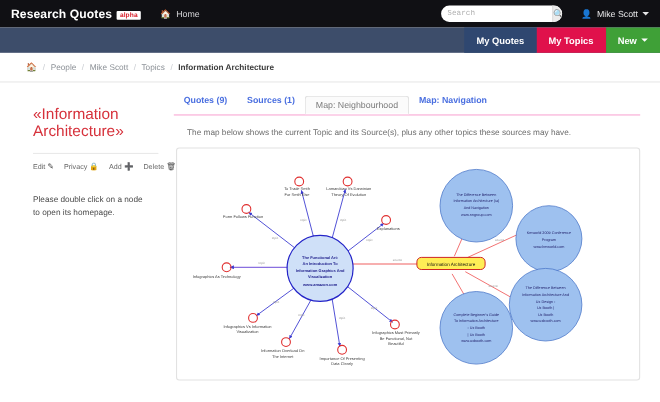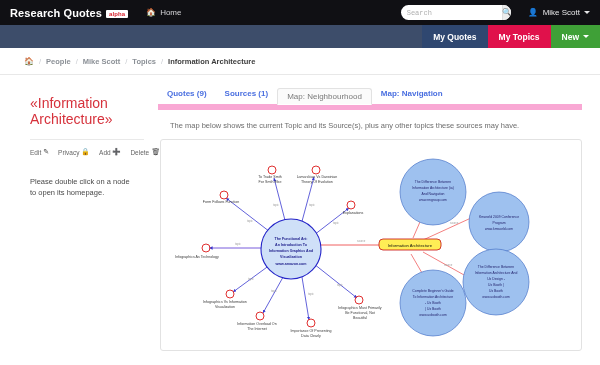--- a/index.html
+++ b/index.html
@@ -55,37 +55,37 @@
   }
   .nav-quotes{background:#2f4770;}
   .nav-topics{background:#e0114b;}
   .nav-new{background:#3fa037;gap:4px;}
   
   .crumbrow{
     height:26px;display:flex;align-items:center;padding:0 24px;gap:5px;
     border-bottom:1px solid #e8e8e8;font-size:7.5px;color:#9aa0a6;
   }
   .crumbrow .sep{color:#c9ccd1;}
-  .crumb{color:#8b9096;cursor:pointer;font-weight:bold;}
+  .crumb{color:#8b9096;cursor:pointer;}
   .crumb.active{color:#3c3c3c;font-weight:600;cursor:default;}
   .home-ico{color:#4a4a4a;font-size:8px;}
   
   .content{display:flex;padding:12px 0 0 6px;}
   .leftcol{width:152px;padding:8px 14px 0 24px;box-sizing:border-box;}
   .topictitle{
     color:#d6313b;font-size:14px;line-height:16px;font-weight:400;margin:0 0 12px 0;
   }
   .hr{border-top:1px solid #e9e9e9;margin:0 0 8px 0;}
   .actions{display:flex;gap:9px;align-items:center;font-size:6.5px;color:#777;margin-bottom:20px;}
   .action{display:flex;align-items:center;gap:2px;cursor:pointer;color:#666;}
   .action .g{color:#3d3d3d;font-size:7px;}
   .hint{font-size:7.5px;line-height:11px;color:#4a4a4a;width:105px;}
   
   .rightcol{flex:1;padding-right:18px;}
-  .tabs{display:flex;align-items:center;border-bottom:6px solid #f9a8d4;height:17px;}
+  .tabs{display:flex;align-items:flex-start;border-bottom:1px solid #f9a8d4;height:17px;}
   .tab{
     font-size:8px;color:#4a6fe0;padding:0 9px 4px 9px;cursor:pointer;white-space:nowrap;
     font-weight:600;
   }
   .tab.active{
     color:#7a7a7a;background:#fbfbfb;border:1px solid #e2e2e2;border-bottom:1px solid #fff;
     border-radius:3px 3px 0 0;padding:3px 9px;margin-bottom:-1px;font-weight:400;
   }
   .maptext{font-size:7.5px;color:#6d6d6d;padding:11px 0 9px 12px;}
   .mapbox{

